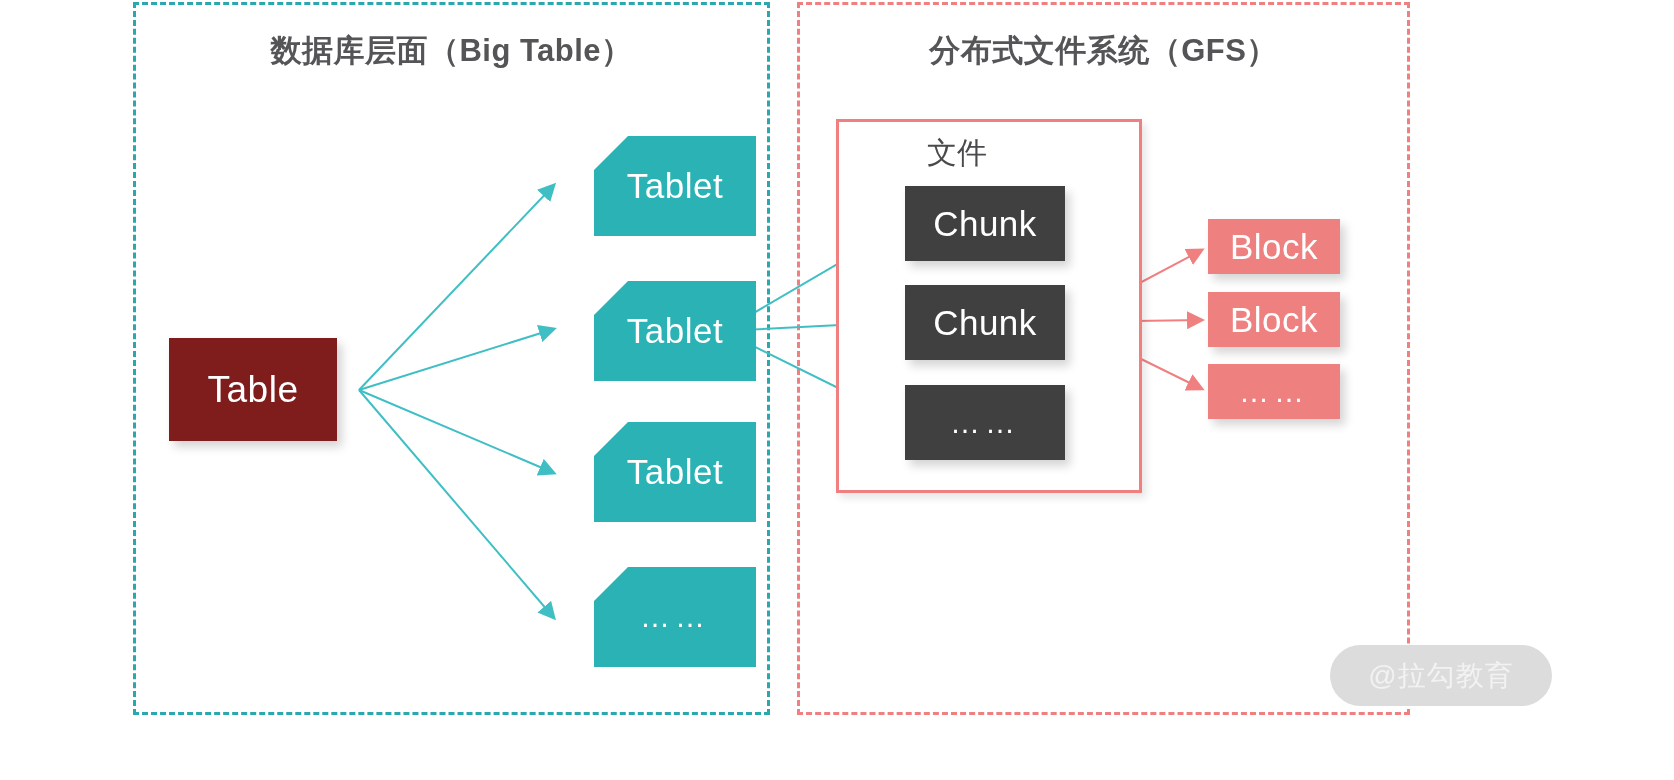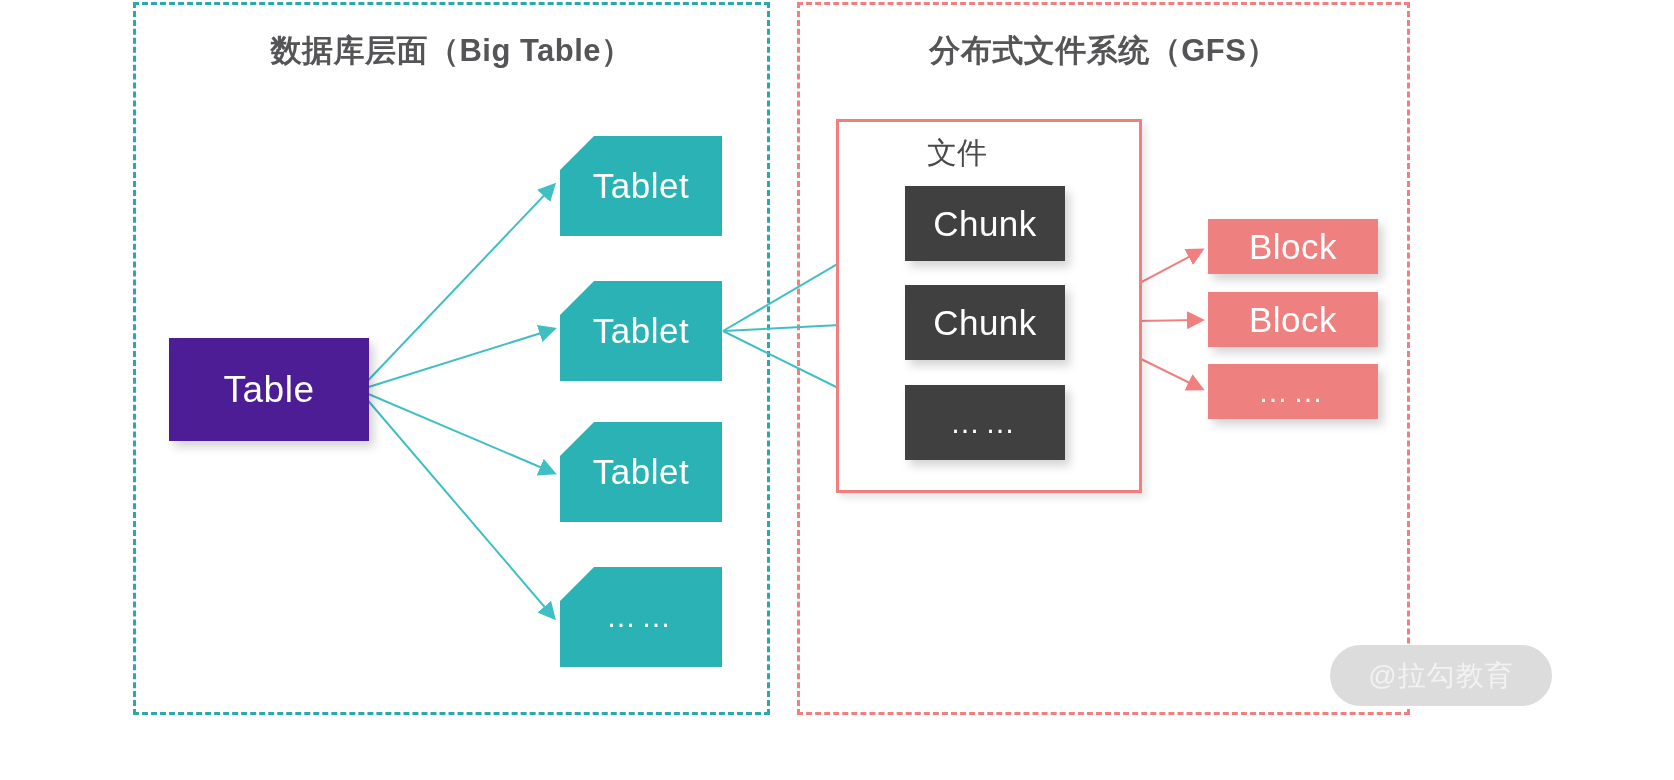--- a/index.html
+++ b/index.html
@@ -37,29 +37,30 @@
     position:absolute;box-sizing:border-box;
     display:flex;align-items:center;justify-content:center;
     color:#ffffff;font-size:35px;font-weight:400;
     letter-spacing:.5px;
     box-shadow:5px 6px 9px rgba(0,0,0,.17);
   }
   .node.dots{font-size:30px;letter-spacing:5px;}
 
   
   #node-table{
-    left:169px;top:338px;width:200px;height:103px;
-    background:#4c1d95;font-size:37px;
+    left:169px;top:338px;width:168px;height:103px;
+    background:#7f1d1d;font-size:37px;
   }
 
   
   .tablet{
     background:#2BB2B4;
     width:162px;height:100px;
     clip-path:polygon(34px 0, 100% 0, 100% 100%, 0 100%, 0 34px);
+    margin-left:34px;
   }
   #node-tablet-1{left:560px;top:136px;}
   #node-tablet-2{left:560px;top:281px;}
   #node-tablet-3{left:560px;top:422px;}
   #node-tablet-4{left:560px;top:567px;}
 
   
   #box-file{
     position:absolute;left:836px;top:119px;width:306px;height:374px;
     border:3px solid #F08080;background:#ffffff;box-sizing:border-box;
@@ -71,21 +72,21 @@
   }
 
   .chunk{
     background:#404040;width:160px;height:75px;
   }
   #node-chunk-1{left:905px;top:186px;}
   #node-chunk-2{left:905px;top:285px;}
   #node-chunk-3{left:905px;top:385px;}
 
   .block{
-    background:#EE8080;width:170px;height:55px;
+    background:#EE8080;width:132px;height:55px;
   }
   #node-block-1{left:1208px;top:219px;}
   #node-block-2{left:1208px;top:292px;}
   #node-block-3{left:1208px;top:364px;}
 
   
   #watermark{
     position:absolute;left:1330px;top:645px;
     width:222px;height:61px;border-radius:31px;
     background:#DCDCDC;

